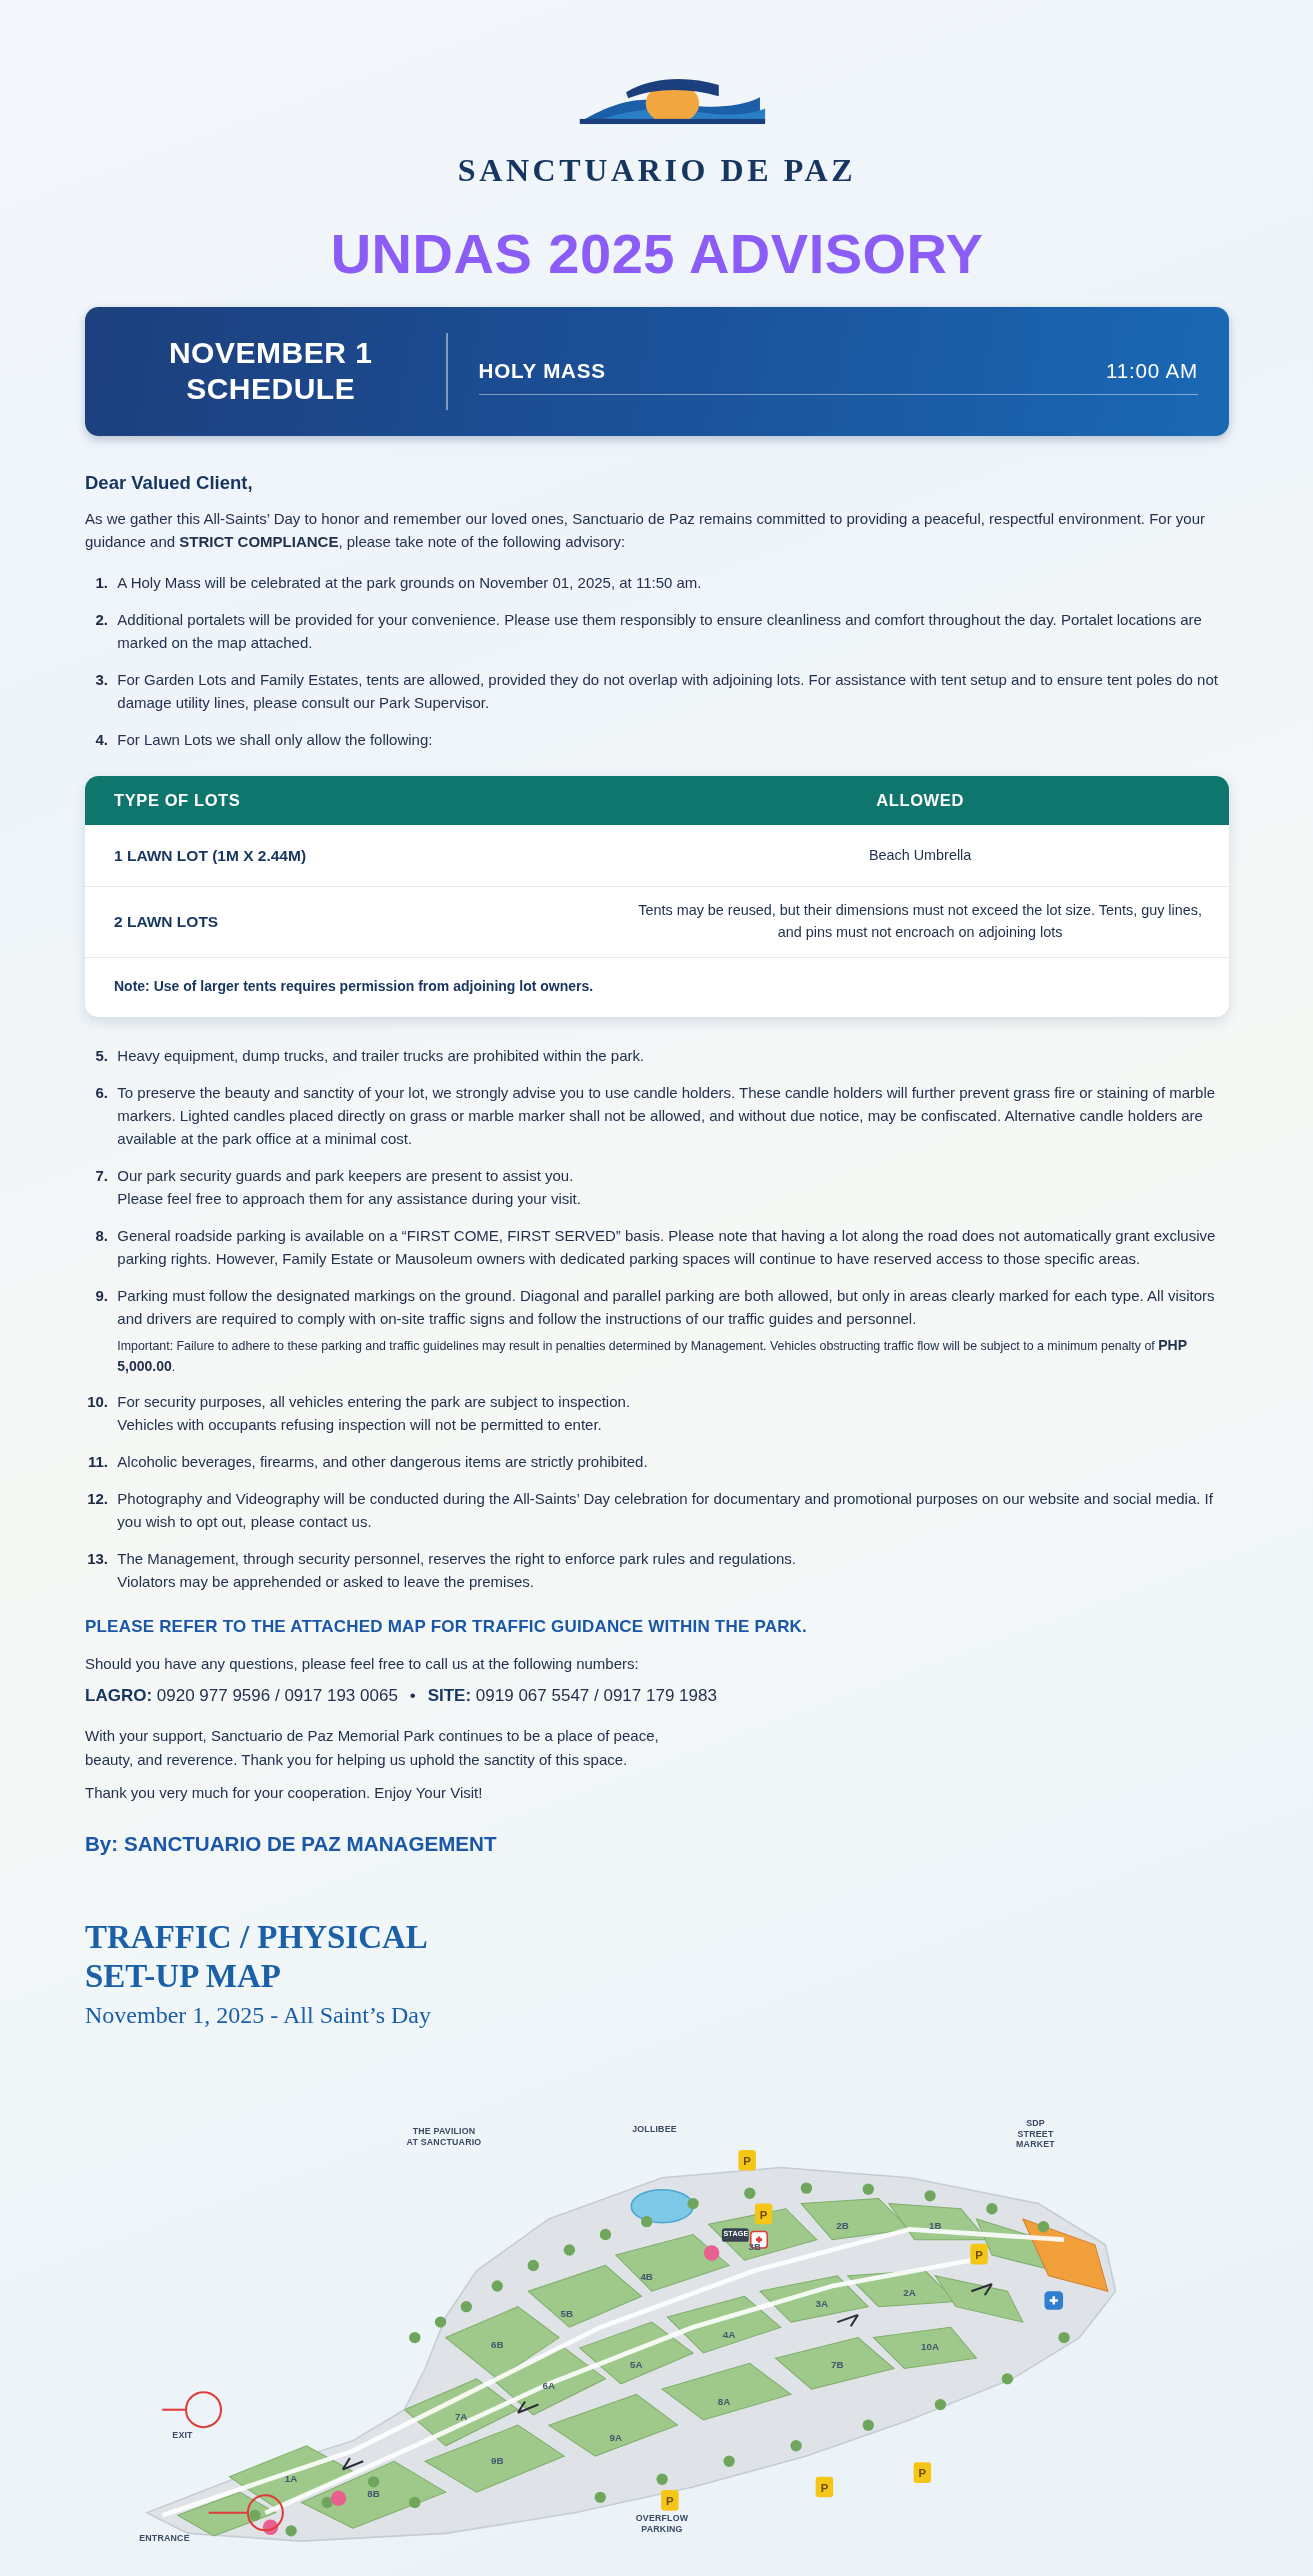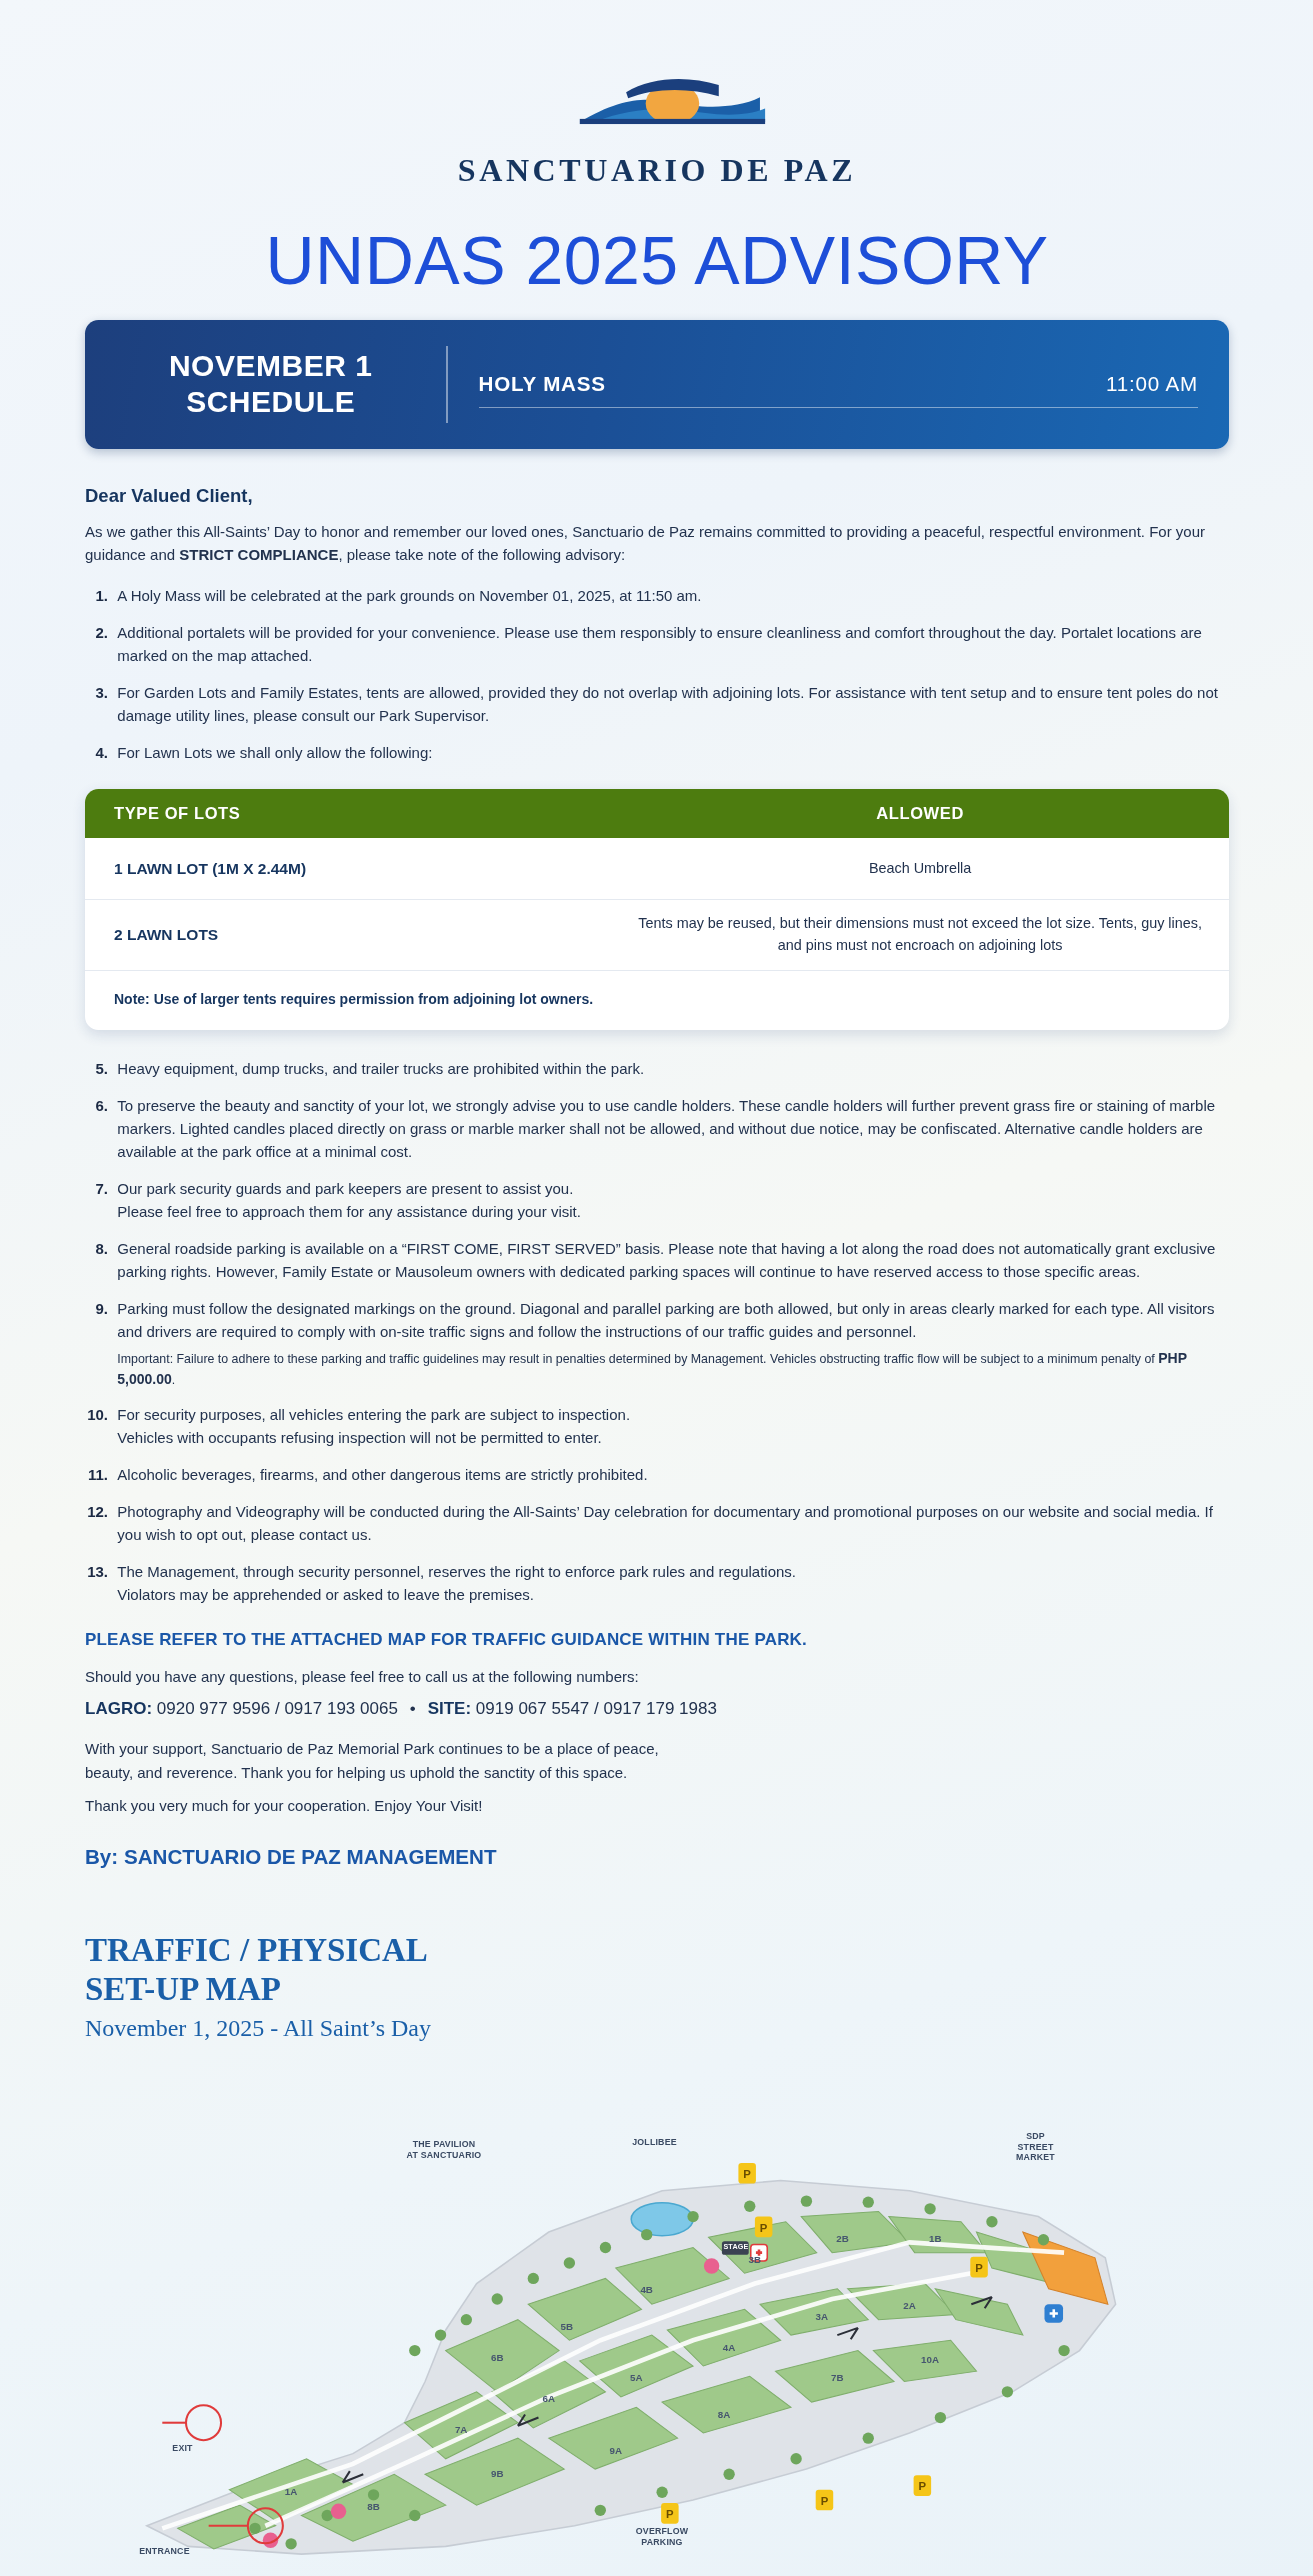--- a/index.html
+++ b/index.html
@@ -18,24 +18,24 @@
   .logo-title {
     font-family:"Liberation Serif", serif;
     font-size:32px; letter-spacing:3.6px; color:#16355f; font-weight:700;
     margin-top:3.1px;
   }
 
   
   .main-title {
     text-align:center;
     font-family:"Liberation Sans", sans-serif;
-    font-weight:400;
-    font-size:68px;
+    font-weight:700;
+    font-size:56px;
     letter-spacing:0.5px;
-    color:#1d4ed8;
+    color:#8b5cf6;
     margin:32px 0 20.6px;
   }
 
   
   .sched {
     margin:0 85px;
     height:129px;
     border-radius:13.4px;
     background:linear-gradient(100deg,#1d3f7d 0%,#1b4f96 45%,#1a68b4 100%);
     display:flex; align-items:center;
@@ -72,21 +72,21 @@
   ol.rules > li .txt { flex:1; }
   .fine { font-size:12.4px; line-height:1.45; }
 
   
   .table-card {
     background:#fff; border-radius:13.4px; margin:24px 0 28px;
     box-shadow:0 4.1px 12.4px rgba(30,60,110,.14);
     overflow:hidden;
   }
   .tbl-head {
-    background:#4d7c0f; color:#fff; display:flex; align-items:center;
+    background:#0f766e; color:#fff; display:flex; align-items:center;
     height:49px; font-size:16.5px; font-weight:800; letter-spacing:0.6px;
   }
   .tbl-head .c1 { width:46%; padding-left:29px; }
   .tbl-head .c2 { flex:1; text-align:center; }
   .tbl-row { display:flex; align-items:center; border-bottom:1px solid #e4e9f0; min-height:62px; }
   .tbl-row .c1 { width:46%; padding:13.4px 15.5px 13.4px 29px; font-size:15.5px; font-weight:800; color:#16355f; }
   .tbl-row .c2 { flex:1; text-align:center; padding:13.4px 20.6px; font-size:14.4px; line-height:1.5; color:#22324e; }
   .tbl-note { padding:17.5px 29px 20.6px; font-size:14px; font-weight:800; line-height:1.5; color:#16355f; }
 
   

